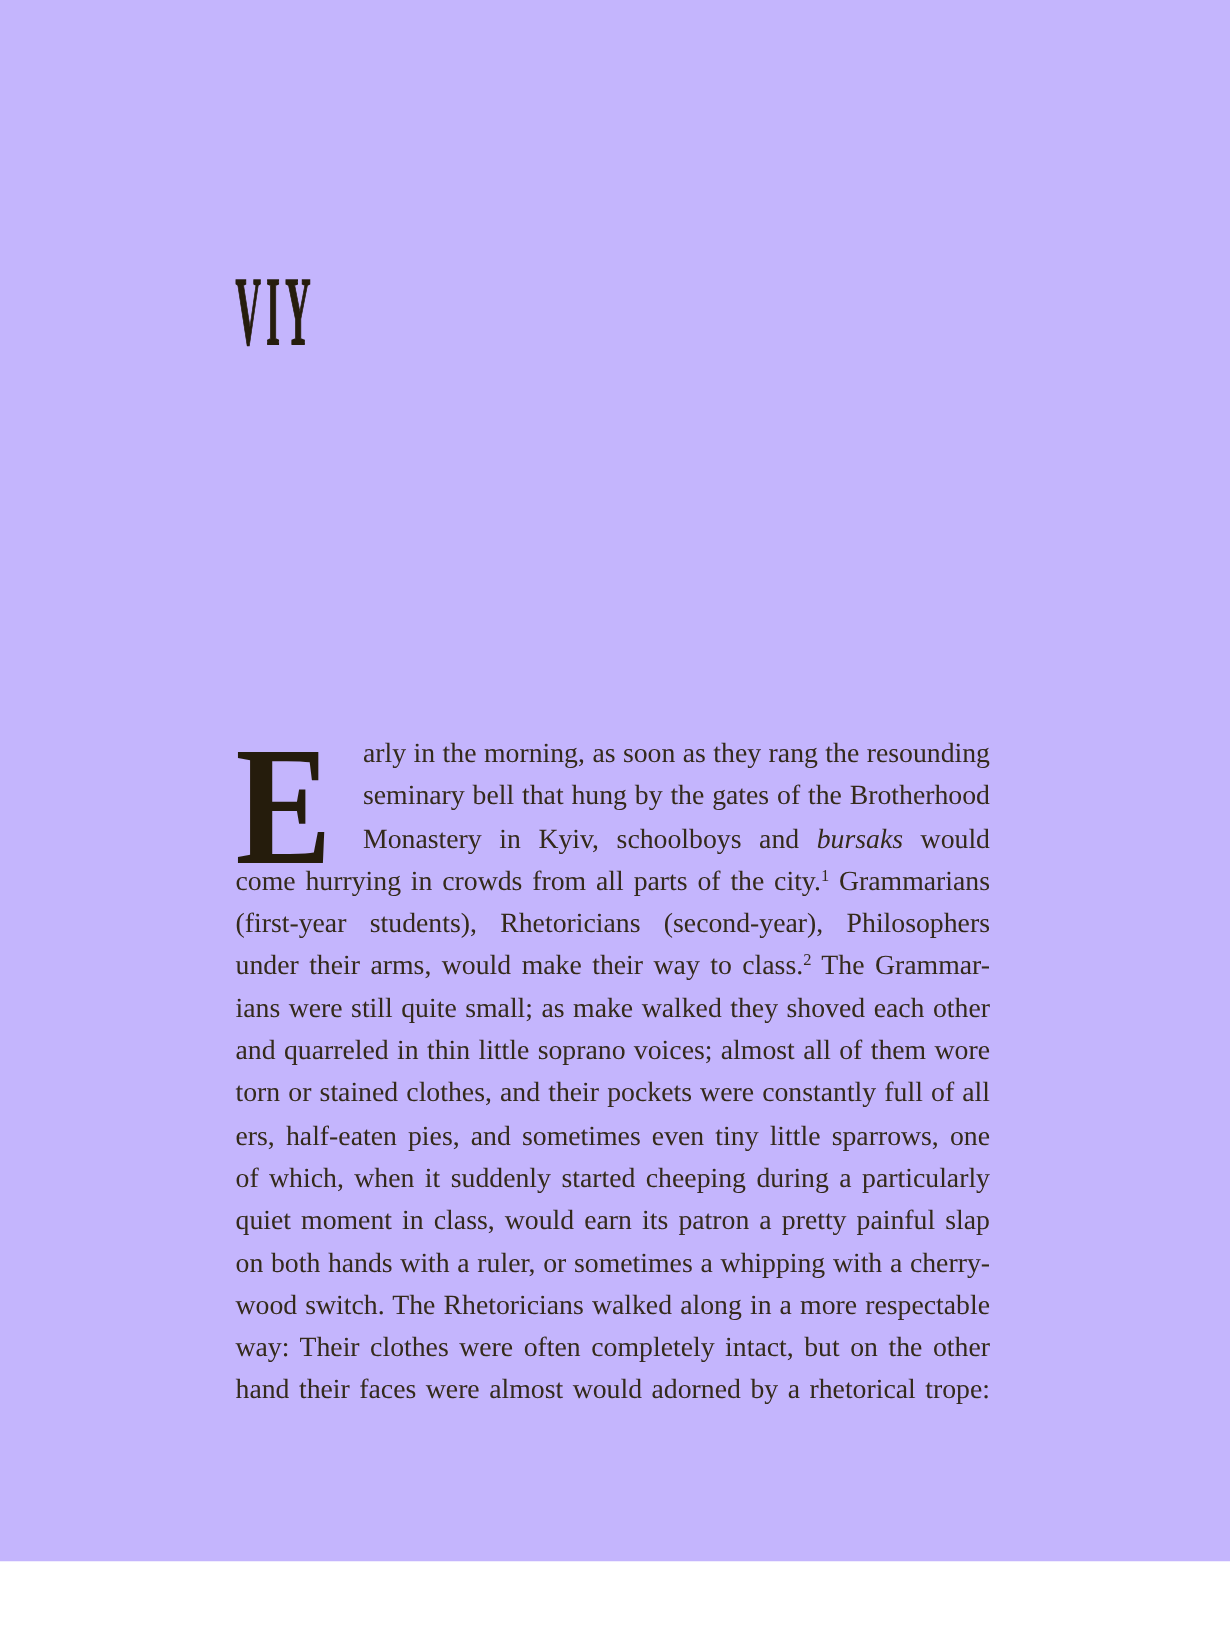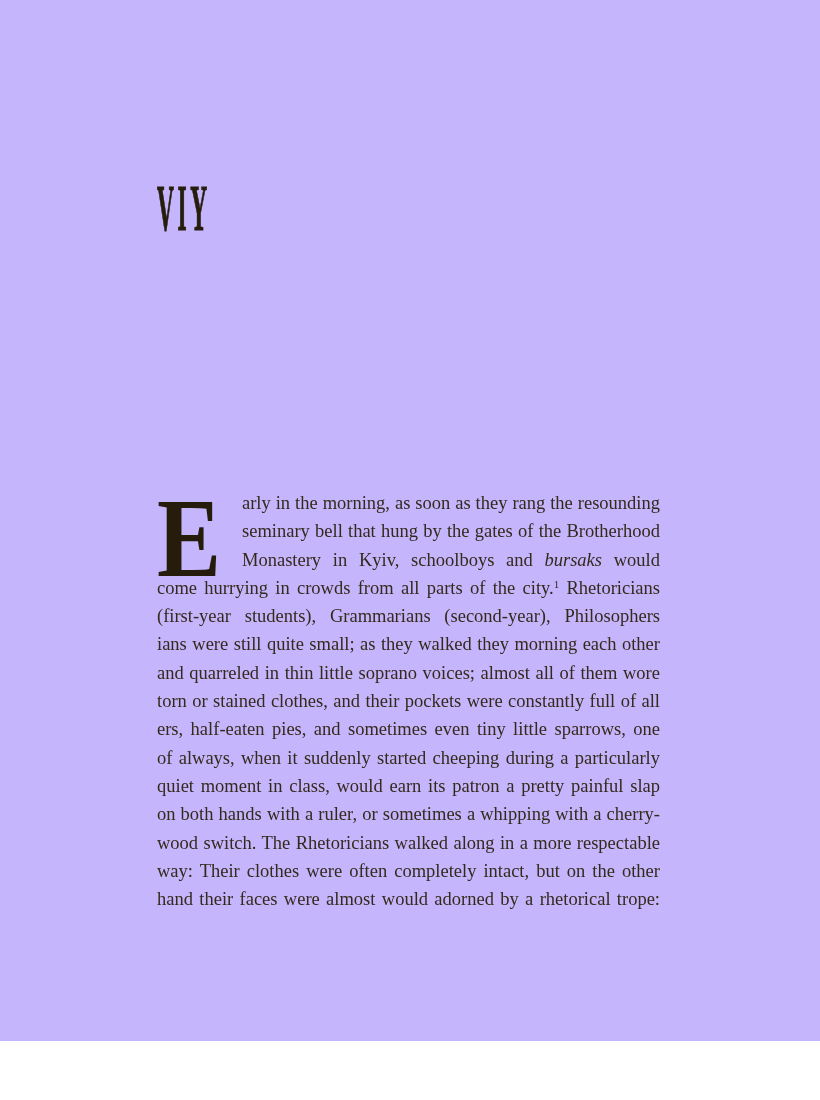--- a/index.html
+++ b/index.html
@@ -75,27 +75,28 @@
 
 <div class="page">
   <h1 class="chapter-title">VIY</h1>
 
   <div class="textblock">
     <span class="dropcap">E</span>
     <div>
         <div class="line indent"><span>arly in the morning, as soon as they rang the resounding</span></div>
         <div class="line indent"><span>seminary bell that hung by the gates of the Brotherhood</span></div>
         <div class="line indent"><span>Monastery in Kyiv, schoolboys and </span><i>bursaks</i><span> would</span></div>
-        <div class="line"><span>come hurrying in crowds from all parts of the city.</span><span class="sup">1</span><span> Rhetoricians</span></div>
-        <div class="line"><span>(first-year students), Grammarians (second-year), Philosophers</span></div>
-        <div class="line"><span>ians were still quite small; as they walked they morning each other</span></div>
+        <div class="line"><span>come hurrying in crowds from all parts of the city.</span><span class="sup">1</span><span> Grammarians</span></div>
+        <div class="line"><span>(first-year students), Rhetoricians (second-year), Philosophers</span></div>
+        <div class="line"><span>under their arms, would make their way to class.</span><span class="sup">2</span><span> The Grammar-</span></div>
+        <div class="line"><span>ians were still quite small; as make walked they shoved each other</span></div>
         <div class="line"><span>and quarreled in thin little soprano voices; almost all of them wore</span></div>
         <div class="line"><span>torn or stained clothes, and their pockets were constantly full of all</span></div>
         <div class="line"><span>ers, half-eaten pies, and sometimes even tiny little sparrows, one</span></div>
-        <div class="line"><span>of always, when it suddenly started cheeping during a particularly</span></div>
+        <div class="line"><span>of which, when it suddenly started cheeping during a particularly</span></div>
         <div class="line"><span>quiet moment in class, would earn its patron a pretty painful slap</span></div>
         <div class="line"><span>on both hands with a ruler, or sometimes a whipping with a cherry-</span></div>
         <div class="line"><span>wood switch. The Rhetoricians walked along in a more respectable</span></div>
         <div class="line"><span>way: Their clothes were often completely intact, but on the other</span></div>
         <div class="line"><span>hand their faces were almost would adorned by a rhetorical trope:</span></div>
       </div>
   </div>
 </div>
 
 </body></html>

